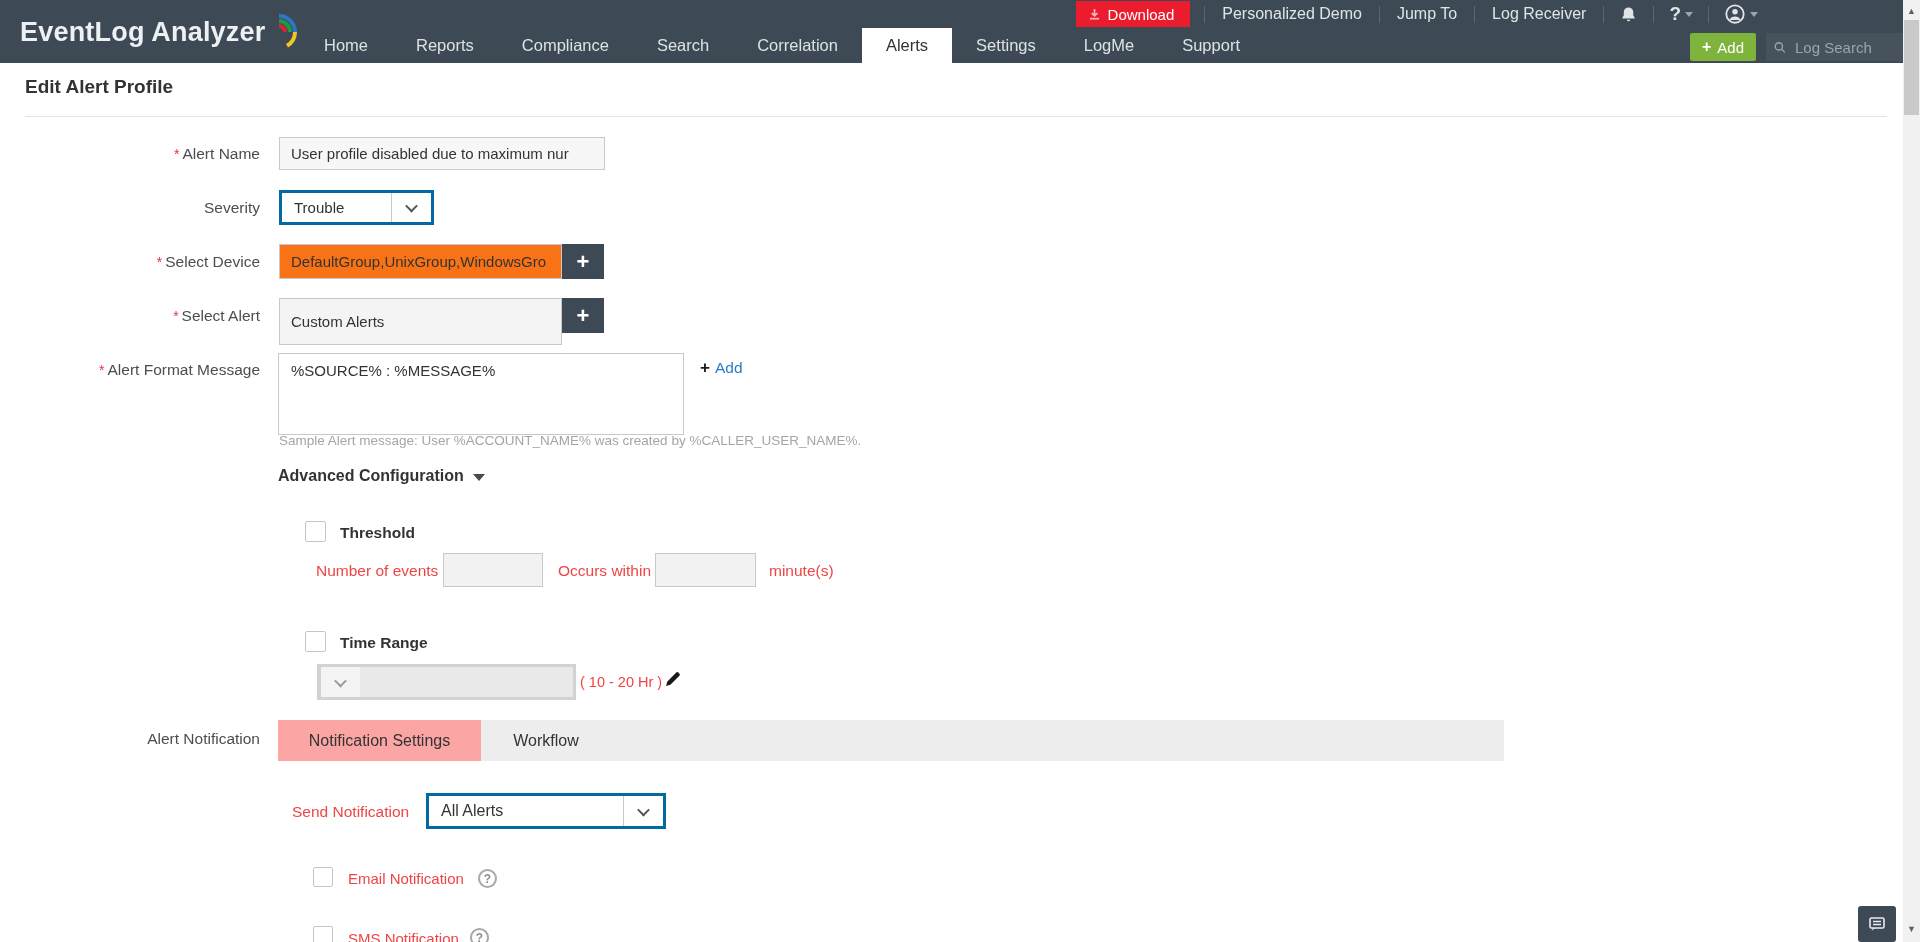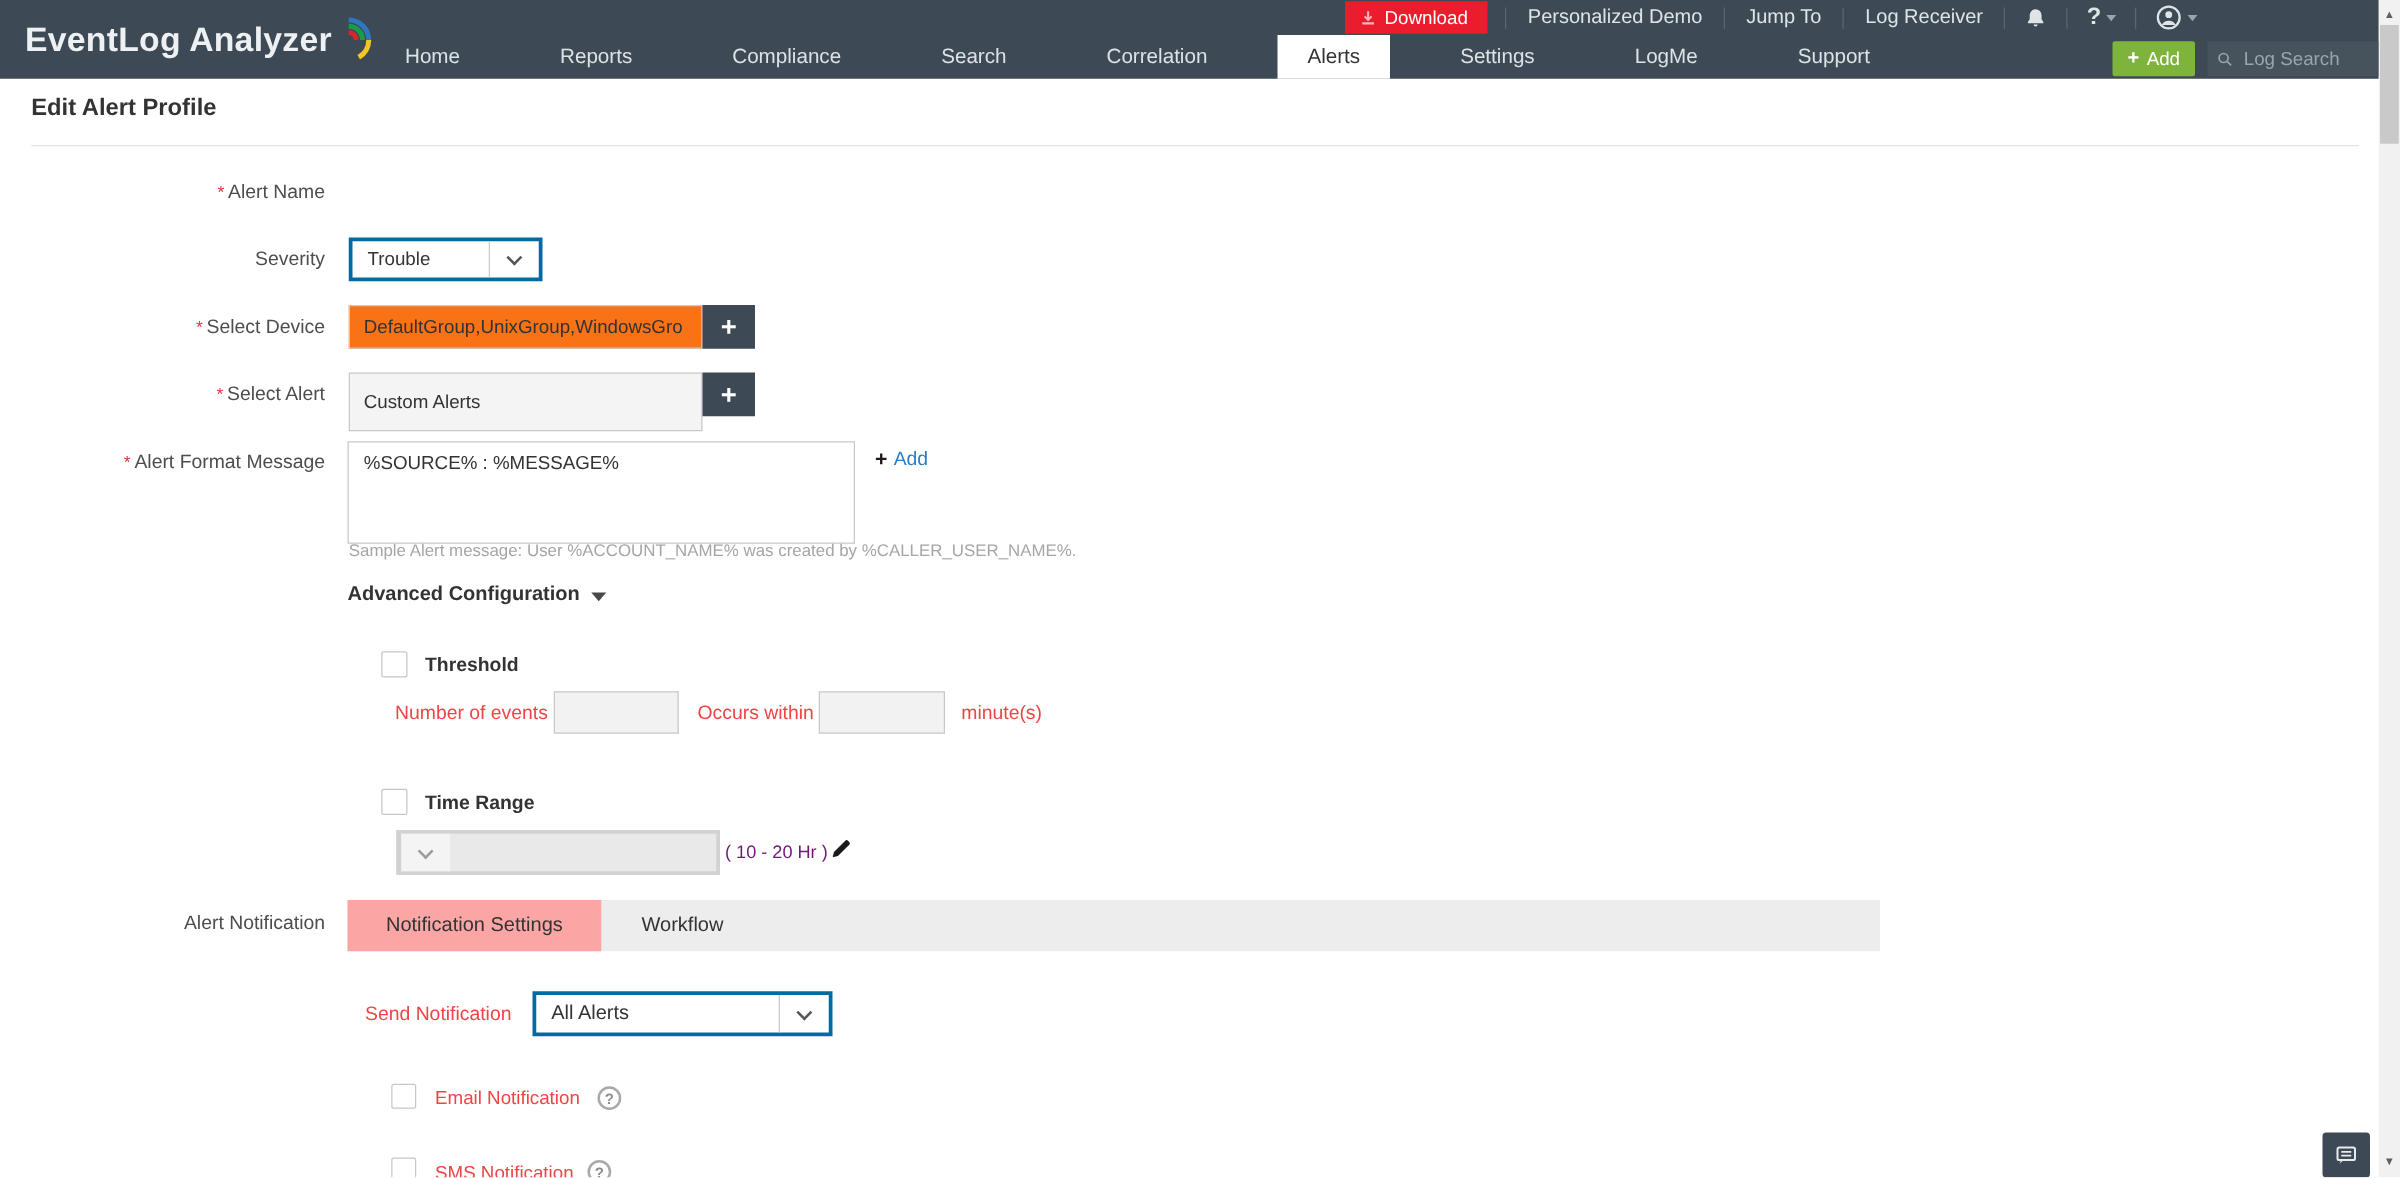--- a/index.html
+++ b/index.html
@@ -16,21 +16,21 @@
   .util-row { position:absolute; right:130px; top:0; height:28px; display:flex; align-items:center; }
   .dl-btn { background:#ea1c2d; color:#fff; font-size:15px; height:26px; padding:0 16px 0 12px;
     display:flex; align-items:center; gap:7px; border:none; cursor:pointer; }
   .util-link { color:#dfe4e7; font-size:16px; padding:0 17px; cursor:pointer; white-space:nowrap; }
   .util-sep { width:1px; height:17px; background:#5a6670; }
   .util-icon { display:flex; align-items:center; padding:0 15px; cursor:pointer; gap:4px; }
   .caret-down { width:0; height:0; border-left:4px solid transparent; border-right:4px solid transparent;
     border-top:5px solid #9aa4ac; }
   .q-mark { color:#dfe4e7; font-size:19px; font-weight:bold; }
 
-  .nav { position:absolute; left:300px; top:28px; height:35px; display:flex; align-items:stretch;gap:32px; }
+  .nav { position:absolute; left:300px; top:28px; height:35px; display:flex; align-items:stretch; }
   .nav-item { color:#dde2e6; font-size:16.5px; padding:0 24px; display:flex; align-items:center;
     cursor:pointer; }
   .nav-item.active { background:#fff; color:#333; }
 
   .add-btn { position:absolute; left:1690px; top:33px; width:66px; height:28px; background:#7fb43c;
     color:#fff; font-size:15px; border:none; border-radius:2px; cursor:pointer;
     display:flex; align-items:center; justify-content:center; gap:6px; }
   .add-plus { font-size:16px; font-weight:bold; line-height:1; }
   .search-box { position:absolute; left:1766px; top:33px; width:137px; height:28px; background:#46525c;
     display:flex; align-items:center; padding:0 8px; gap:9px; }
@@ -83,21 +83,21 @@
     cursor:pointer; }
   .adv-conf .tx { font-size:16px; font-weight:bold; color:#333; }
   .tri-down { width:0; height:0; border-left:6px solid transparent; border-right:6px solid transparent;
     border-top:7px solid #4a4a4a; margin-top:2px; }
 
   .checkbox { position:absolute; width:21px; height:21px; border:1px solid #c6c6c6; background:#fff;
     border-radius:2px; cursor:pointer; }
   .cb-label { position:absolute; font-size:15.5px; font-weight:bold; color:#333; cursor:default; }
   .inline-label { position:absolute; font-size:15.5px; color:#ef4444; }
 
-  .hours-text { position:absolute; left:580px; top:674px; font-size:14.5px; color:#701a75; }
+  .hours-text { position:absolute; left:580px; top:674px; font-size:14.5px; color:#ef4444; }
   .pencil { position:absolute; left:664px; top:671px; cursor:pointer; }
 
   
   .tabstrip { position:absolute; left:278px; top:720px; width:1226px; height:41px; background:#ededed; }
   .tab { position:absolute; top:0; height:41px; display:flex; align-items:center; justify-content:center;
     font-size:16px; color:#333; cursor:pointer; }
   .tab.active { background:#fca5a5; }
 
   .help-circle { position:absolute; width:19px; height:19px; border:2px solid #a9a9a9; border-radius:50%;
     color:#8d8d8d; font-size:12px; font-weight:bold; display:flex; align-items:center;
@@ -189,20 +189,21 @@
     <span class="sb-thumb"></span>
     <span class="sb-arrow" style="top:920px">▼</span>
   </div>
 
   <div class="page-title">Edit Alert Profile</div>
   <div class="title-rule"></div>
 
   <div class="flabel" style="top:145px">
     <span class="req">*</span><span>Alert Name</span>
   </div>
+  <input class="tinput" style="left: 279px; top: 137px; width: 326px; height: 33px;" value="User profile disabled due to maximum nur">
 
   <div class="flabel" style="top:199px">Severity</div>
   <div class="dropdown" style="left:279px; top:190px; width:155px; height:35px;">
     <span class="dd-text">Trouble</span>
     <span class="dd-arrow">
         <span class="chev"></span>
       </span>
   </div>
 
   <div class="flabel" style="top:253px">

